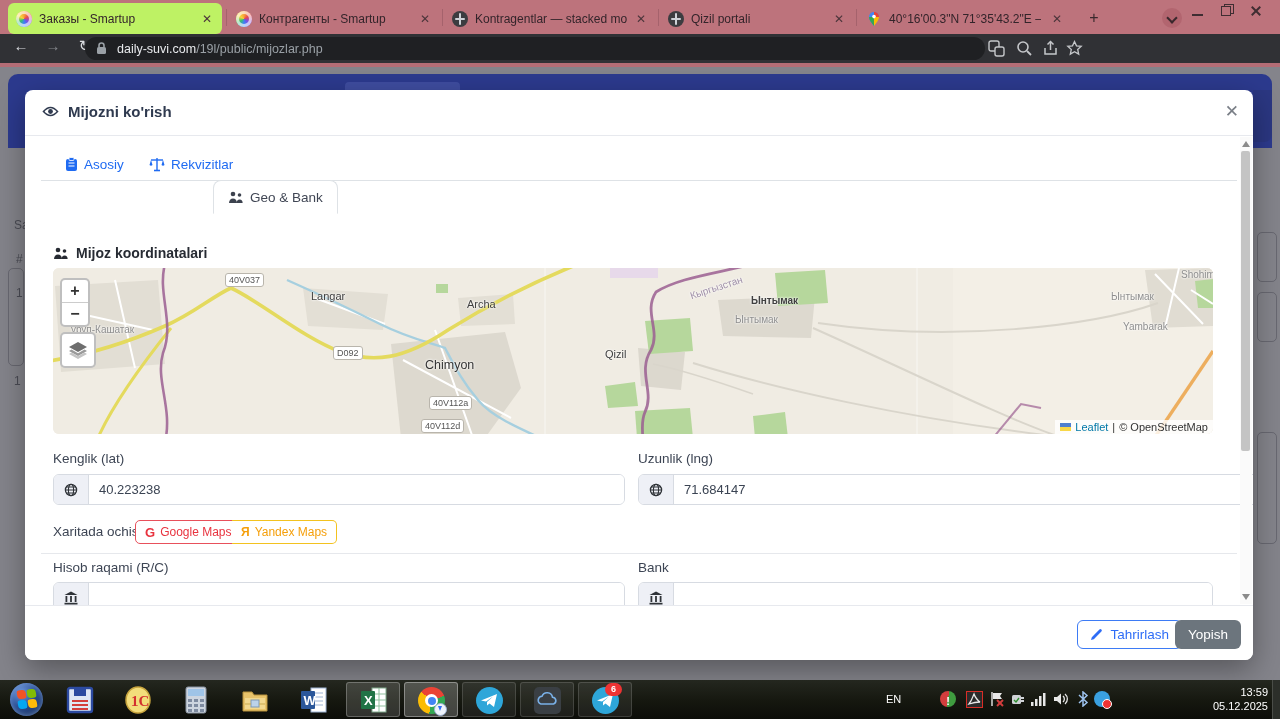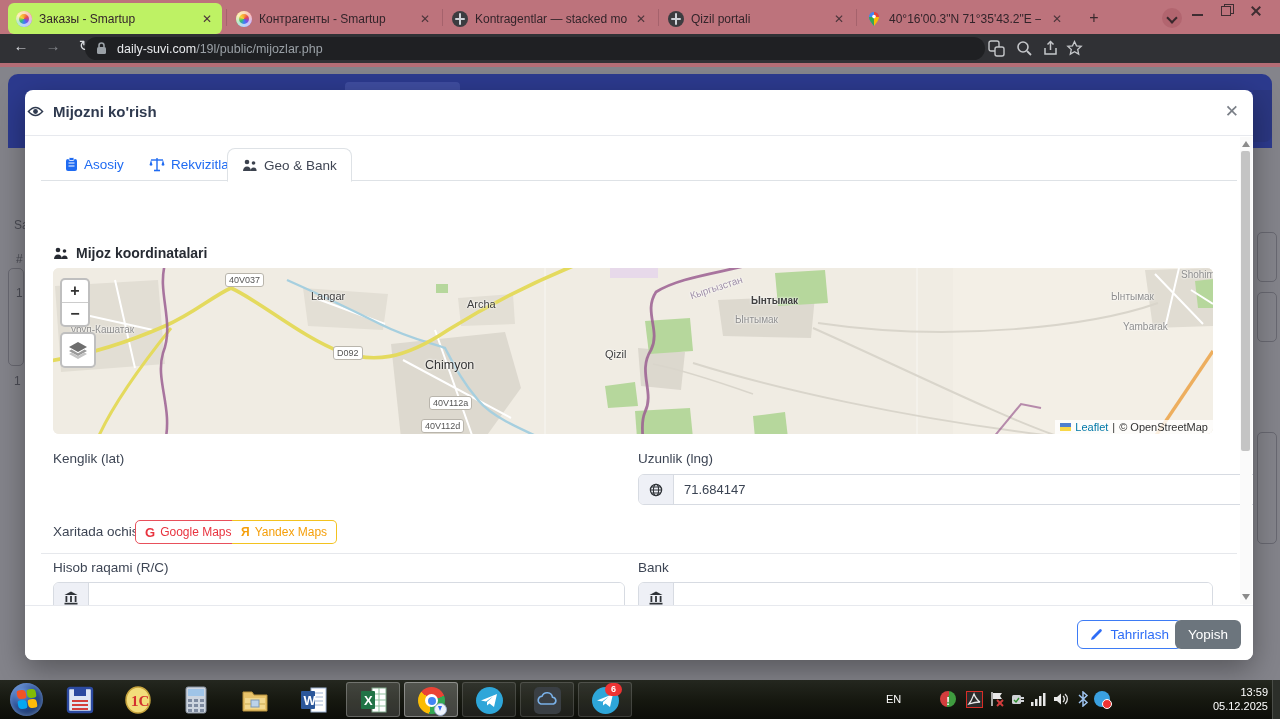--- a/index.html
+++ b/index.html
@@ -52,21 +52,21 @@
   .pinkline{position:absolute;left:0;top:63px;width:1280px;height:4px;background:#b46d76;}
   .navyhdr{position:absolute;left:8px;top:74px;width:1264px;height:74px;background:#2c3a8e;border-radius:10px 10px 0 0;}
   .navybtn{position:absolute;left:345px;top:82px;width:115px;height:8px;background:#3f4da0;border-radius:4px 4px 0 0;}
   .frag{position:absolute;font-size:12px;color:#4b4c55;}
   .ghost{position:absolute;border:1px solid rgba(70,70,82,.45);border-radius:5px;}
 
   
   .modal{position:absolute;left:25px;top:90px;width:1228px;height:570px;background:#fff;border-radius:8px;
     box-shadow:0 10px 30px rgba(0,0,0,.35);}
   .m-head{position:absolute;left:0;top:0;width:1228px;height:46px;border-bottom:1px solid #e7e9ee;box-sizing:border-box;}
-  .m-title{position:absolute;left:2px;top:13px;font-size:15px;font-weight:700;color:#2f3a4f;display:flex;gap:9px;align-items:center;}
+  .m-title{position:absolute;left:17px;top:13px;font-size:15px;font-weight:700;color:#2f3a4f;display:flex;gap:9px;align-items:center;}
   .m-close{position:absolute;right:14px;top:11px;font-size:17px;color:#7a7f87;cursor:pointer;}
   .m-body{position:absolute;left:0;top:46px;width:1228px;height:469px;overflow:hidden;}
   .navtabs{position:absolute;left:16px;top:12px;width:1196px;height:33px;border-bottom:1px solid #dee2e6;box-sizing:border-box;}
   .ntab{position:absolute;top:0;height:33px;display:flex;align-items:center;gap:6px;font-size:13.5px;color:#1f6bf2;padding:0 14px;cursor:pointer;}
   .ntab.active{background:#fff;border:1px solid #dee2e6;border-bottom:1px solid #fff;border-radius:8px 8px 0 0;color:#404654;height:34px;box-sizing:border-box;}
   .secttl{position:absolute;left:28px;top:109px;font-size:14px;font-weight:700;color:#272b33;display:flex;gap:7px;align-items:center;}
 
   
   .map{position:absolute;left:28px;top:132px;width:1160px;height:166px;background:#f0ece3;border-radius:6px;overflow:hidden;}
   .mlbl{position:absolute;font-size:11px;color:#404040;text-shadow:0 0 2px #fff,0 0 3px #fff;white-space:nowrap;}
@@ -257,21 +257,21 @@
         <div class="ntab" style="left:94px;">
           <svg width="16" height="15" viewBox="0 0 16 15">
             <line x1="8" y1="1" x2="8" y2="13" stroke="#1f6bf2" stroke-width="1.4"></line>
             <line x1="2" y1="3" x2="14" y2="3" stroke="#1f6bf2" stroke-width="1.4"></line>
             <path d="M2 3 L0.5 8 A 2.2 2.2 0 0 0 3.5 8 Z" fill="#1f6bf2"></path>
             <path d="M14 3 L12.5 8 A 2.2 2.2 0 0 0 15.5 8 Z" fill="#1f6bf2"></path>
             <line x1="5" y1="13.5" x2="11" y2="13.5" stroke="#1f6bf2" stroke-width="1.6"></line>
           </svg>
           <span>Rekvizitlar</span>
         </div>
-        <div class="ntab active" style="left:186px;">
+        <div class="ntab active" style="left:172px;margin-top:32px;">
           <svg width="16" height="13" viewBox="0 0 16 13">
             <circle cx="5" cy="3" r="2.3" fill="#3c424e"></circle>
             <path d="M1 12 a4 4.5 0 0 1 8 0 Z" fill="#3c424e"></path>
             <circle cx="11.5" cy="4" r="1.8" fill="#3c424e"></circle>
             <path d="M8.6 12 a3 3.6 0 0 1 6 0 Z" fill="#3c424e"></path>
           </svg>
           <span>Geo &amp; Bank</span>
         </div>
       </div>
 
@@ -358,20 +358,32 @@
         </div>
         <div class="attrib">
           <span class="uaflag"></span>
           <span class="lf">Leaflet</span>
           <span>|</span>
           <span>© OpenStreetMap</span>
         </div>
       </div>
 
       <span class="flabel" style="left:28px;top:315px;">Kenglik (lat)</span>
+      <div class="igroup" style="left:28px;top:338px;width:572px;">
+        <span class="iprefix">
+          <svg width="14" height="14" viewBox="0 0 14 14">
+              <circle cx="7" cy="7" r="5.6" fill="none" stroke="#2f3338" stroke-width="1.3"></circle>
+              <ellipse cx="7" cy="7" rx="2.6" ry="5.6" fill="none" stroke="#2f3338" stroke-width="1.1"></ellipse>
+              <line x1="1.4" y1="7" x2="12.6" y2="7" stroke="#2f3338" stroke-width="1.1"></line>
+              <line x1="2" y1="4" x2="12" y2="4" stroke="#2f3338" stroke-width="1"></line>
+              <line x1="2" y1="10" x2="12" y2="10" stroke="#2f3338" stroke-width="1"></line>
+            </svg>
+        </span>
+        <input value="40.223238" style="">
+      </div>
       <span class="flabel" style="left:613px;top:315px;">Uzunlik (lng)</span>
       <div class="igroup" style="left:613px;top:338px;width:675px;">
         <span class="iprefix">
           <svg width="14" height="14" viewBox="0 0 14 14">
               <circle cx="7" cy="7" r="5.6" fill="none" stroke="#2f3338" stroke-width="1.3"></circle>
               <ellipse cx="7" cy="7" rx="2.6" ry="5.6" fill="none" stroke="#2f3338" stroke-width="1.1"></ellipse>
               <line x1="1.4" y1="7" x2="12.6" y2="7" stroke="#2f3338" stroke-width="1.1"></line>
               <line x1="2" y1="4" x2="12" y2="4" stroke="#2f3338" stroke-width="1"></line>
               <line x1="2" y1="10" x2="12" y2="10" stroke="#2f3338" stroke-width="1"></line>
             </svg>

